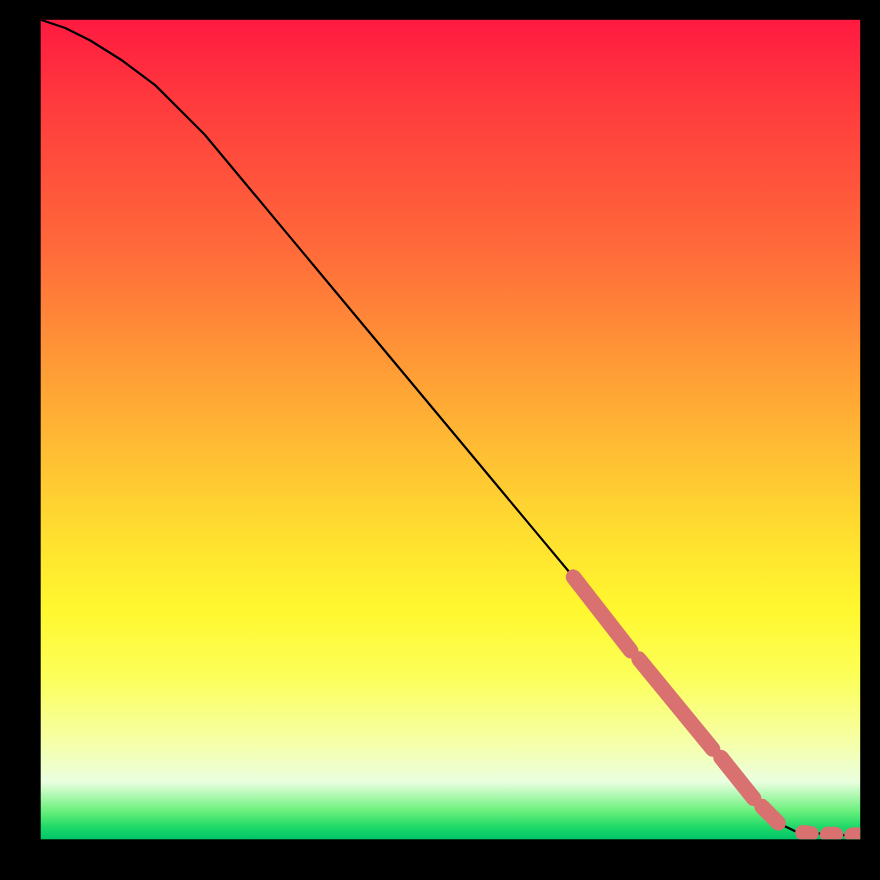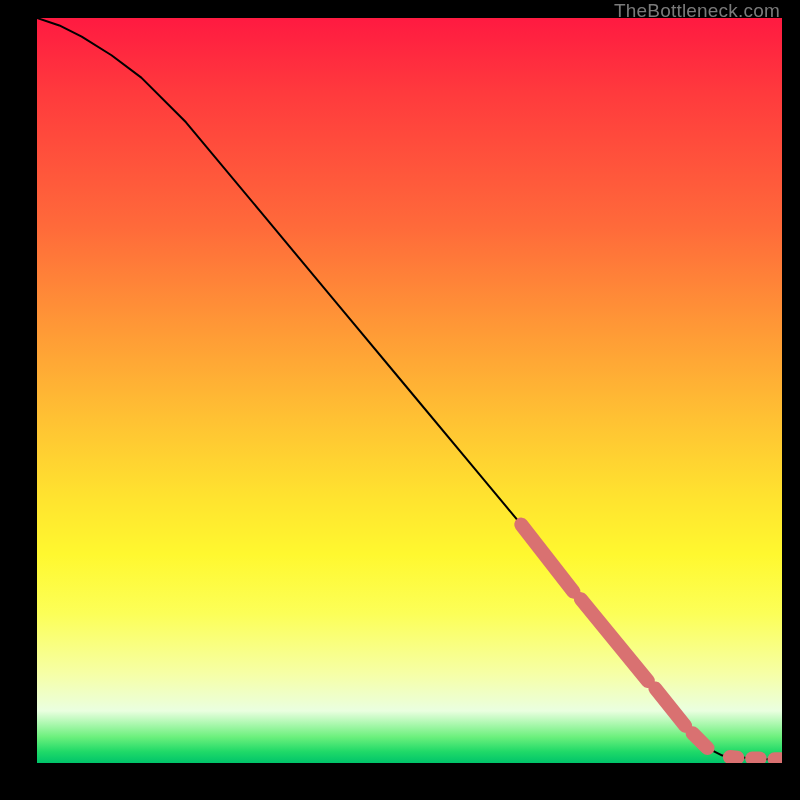--- a/index.html
+++ b/index.html
@@ -70,14 +70,13 @@
           <line x1="484.25" y1="506.60" x2="536.40" y2="573.65" stroke="#d97171" stroke-width="14" stroke-linecap="round"></line>
           <line x1="543.85" y1="581.10" x2="610.90" y2="663.05" stroke="#d97171" stroke-width="14" stroke-linecap="round"></line>
           <line x1="618.35" y1="670.50" x2="648.15" y2="707.75" stroke="#d97171" stroke-width="14" stroke-linecap="round"></line>
           <line x1="655.60" y1="715.20" x2="670.50" y2="730.10" stroke="#d97171" stroke-width="14" stroke-linecap="round"></line>
           <line x1="692.85" y1="739.04" x2="700.30" y2="739.78" stroke="#d97171" stroke-width="14" stroke-linecap="round"></line>
           <line x1="715.20" y1="740.53" x2="722.65" y2="740.53" stroke="#d97171" stroke-width="14" stroke-linecap="round"></line>
           <line x1="737.55" y1="741.27" x2="745.00" y2="741.27" stroke="#d97171" stroke-width="14" stroke-linecap="round"></line>
         </g>
     </svg>
   </div>
-  <div class="attribution">TheBottleneck.com</div>
 </div>
 
 </body></html>

